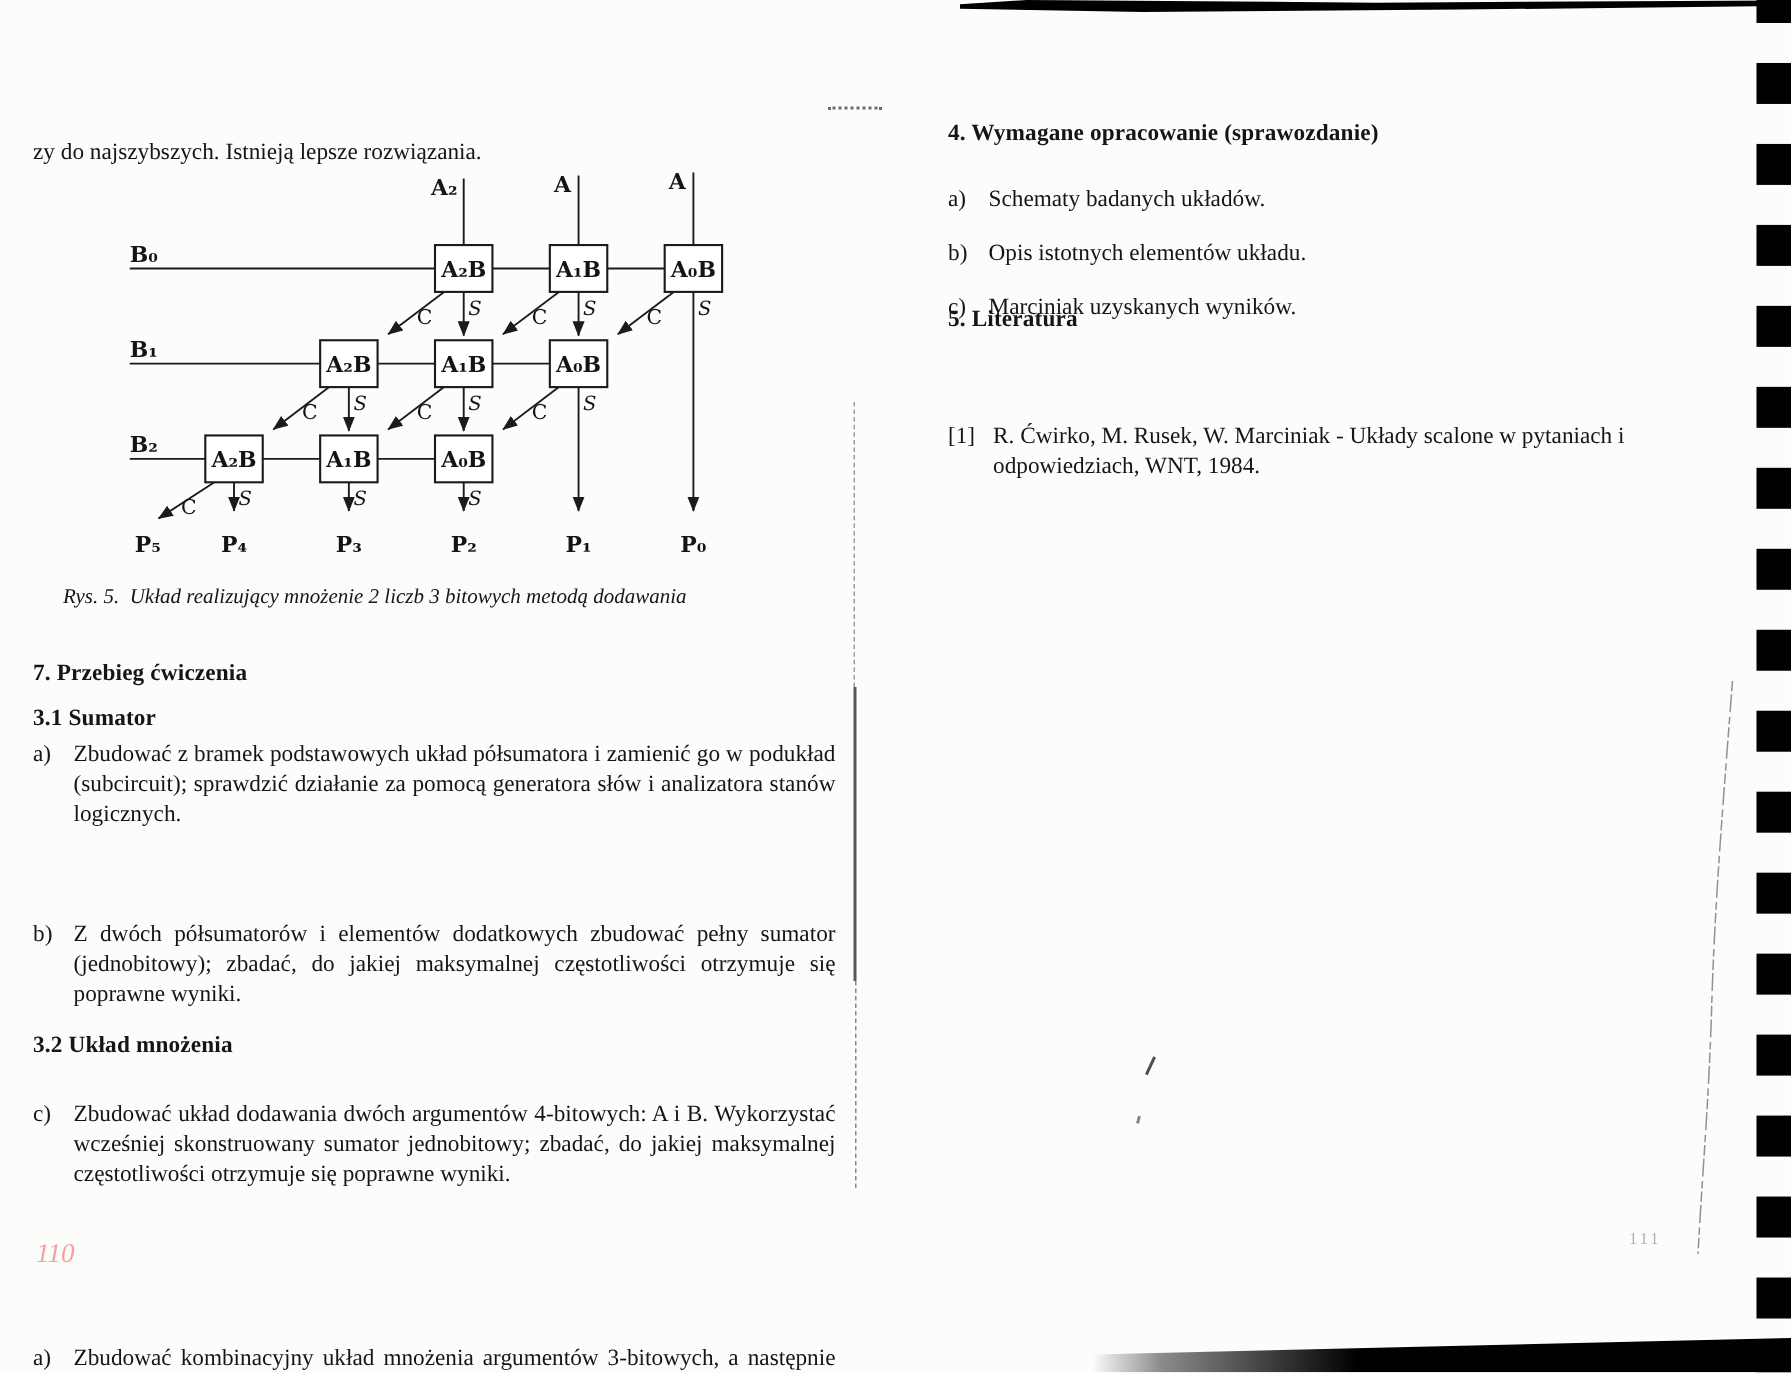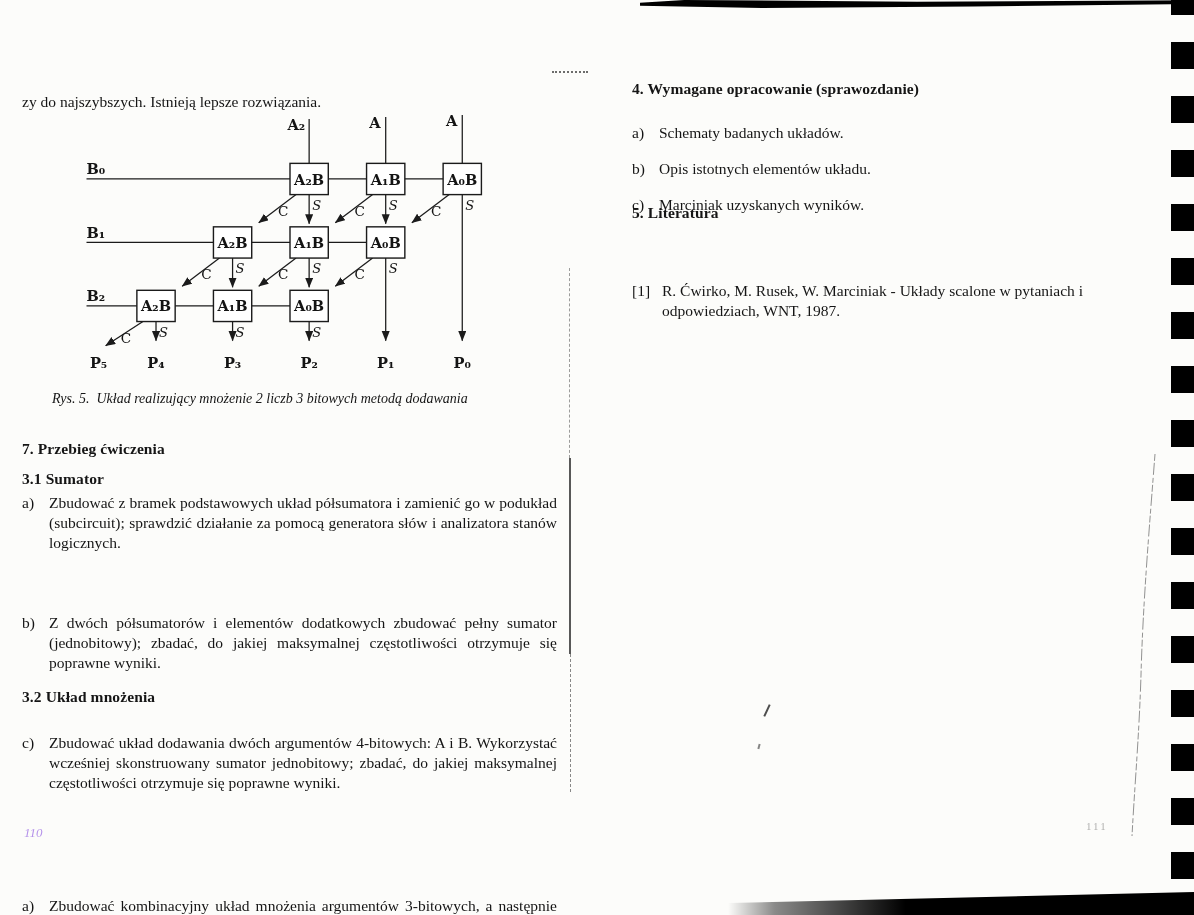--- a/index.html
+++ b/index.html
@@ -7,21 +7,21 @@
     width:1194px;height:915px;position:relative;overflow:hidden;
     background:#fcfcfa;color:#151515;
     font-family:"Liberation Serif","DejaVu Serif",serif;
   }
   .abs{position:absolute;}
   .h{font-weight:bold;font-size:15.5px;letter-spacing:.1px;}
   .bodytxt{font-size:15.5px;line-height:20px;}
   .li{position:relative;padding-left:27px;text-align:justify;font-size:15.5px;line-height:20px;}
   .li .mk{position:absolute;left:0;top:0;text-align:left;}
   .caption{font-style:italic;font-size:14px;}
-  .pagenum-l{font-style:italic;font-size:13px;color:#6d28d9;opacity:.5;filter:blur(.4px);}
+  .pagenum-l{font-style:italic;font-size:18px;color:#ef4444;opacity:.5;filter:blur(.4px);}
   .pagenum-r{font-size:11px;color:#333;opacity:.38;letter-spacing:2px;filter:blur(.5px);}
   svg text{font-family:"DejaVu Serif","DejaVu Sans",serif;fill:#141414;}
   svg .cell-lab{font-size:14.5px;font-weight:600;}
   svg .io-lab{font-size:14.5px;font-weight:600;}
   svg .s-lab{font-size:13px;font-style:italic;}
   svg .c-lab{font-size:13.5px;}
   svg line, svg path.wire{stroke:#1b1b1b;stroke-width:1.25;fill:none;}
   svg rect.cell{fill:#fff;stroke:#1b1b1b;stroke-width:1.4;}
   
   .topbar{left:640px;top:0;width:554px;height:8px;background:#000;
@@ -136,21 +136,21 @@
 
       <text class="io-lab" x="20" y="253" text-anchor="middle">P₅</text>
       <text class="io-lab" x="77" y="253" text-anchor="middle">P₄</text>
       <text class="io-lab" x="153" y="253" text-anchor="middle">P₃</text>
       <text class="io-lab" x="229" y="253" text-anchor="middle">P₂</text>
       <text class="io-lab" x="305" y="253" text-anchor="middle">P₁</text>
       <text class="io-lab" x="381" y="253" text-anchor="middle">P₀</text>
     </g>
   </svg>
 
-  <div class="abs caption" style="left:52px;top:391px;width:450px;">
+  <div class="abs caption" style="left:42px;top:391px;width:450px;">
     <span>Rys. 5.</span>&nbsp;&nbsp;<span>Układ realizujący mnożenie 2 liczb 3 bitowych metodą dodawania</span>
   </div>
 
   <div class="abs h" style="left:22px;top:440px;">7. Przebieg ćwiczenia</div>
 
   <div class="abs h" style="left:22px;top:470px;">3.1 Sumator</div>
 
   <div class="abs li" style="left:22px;top:493px;width:508px;">
     <span class="mk">a)</span>
     <span>Zbudować z bramek podstawowych układ półsumatora i zamienić go w podukład (subcircuit); sprawdzić działanie za pomocą generatora słów i analizatora stanów logicznych.</span>
@@ -188,21 +188,21 @@
   </div>
   <div class="abs li" style="left:32px;top:160px;width:470px;text-align:left;line-height:18px;">
     <span class="mk">c)</span>
     <span>Marciniak uzyskanych wyników.</span>
   </div>
 
   <div class="abs h" style="left:32px;top:204px;">5. Literatura</div>
 
   <div class="abs li" style="left:32px;top:227px;width:478px;text-align:left;padding-left:30px;">
     <span class="mk">[1]</span>
-    <span>R. Ćwirko, M. Rusek, W. Marciniak - Układy scalone w pytaniach i odpowiedziach, WNT, 1987.</span>
+    <span>R. Ćwirko, M. Rusek, W. Marciniak - Układy scalone w pytaniach i odpowiedziach, WNT, 1984.</span>
   </div>
 
   <div class="abs pagenum-r" style="left:486px;top:820px;">111</div>
 </div>
 
 <div class="abs topbar"></div>
 <div class="abs sprockets"></div>
 <div class="abs bottombar"></div>
 <div class="abs fold1"></div>
 <div class="abs fold2"></div>

